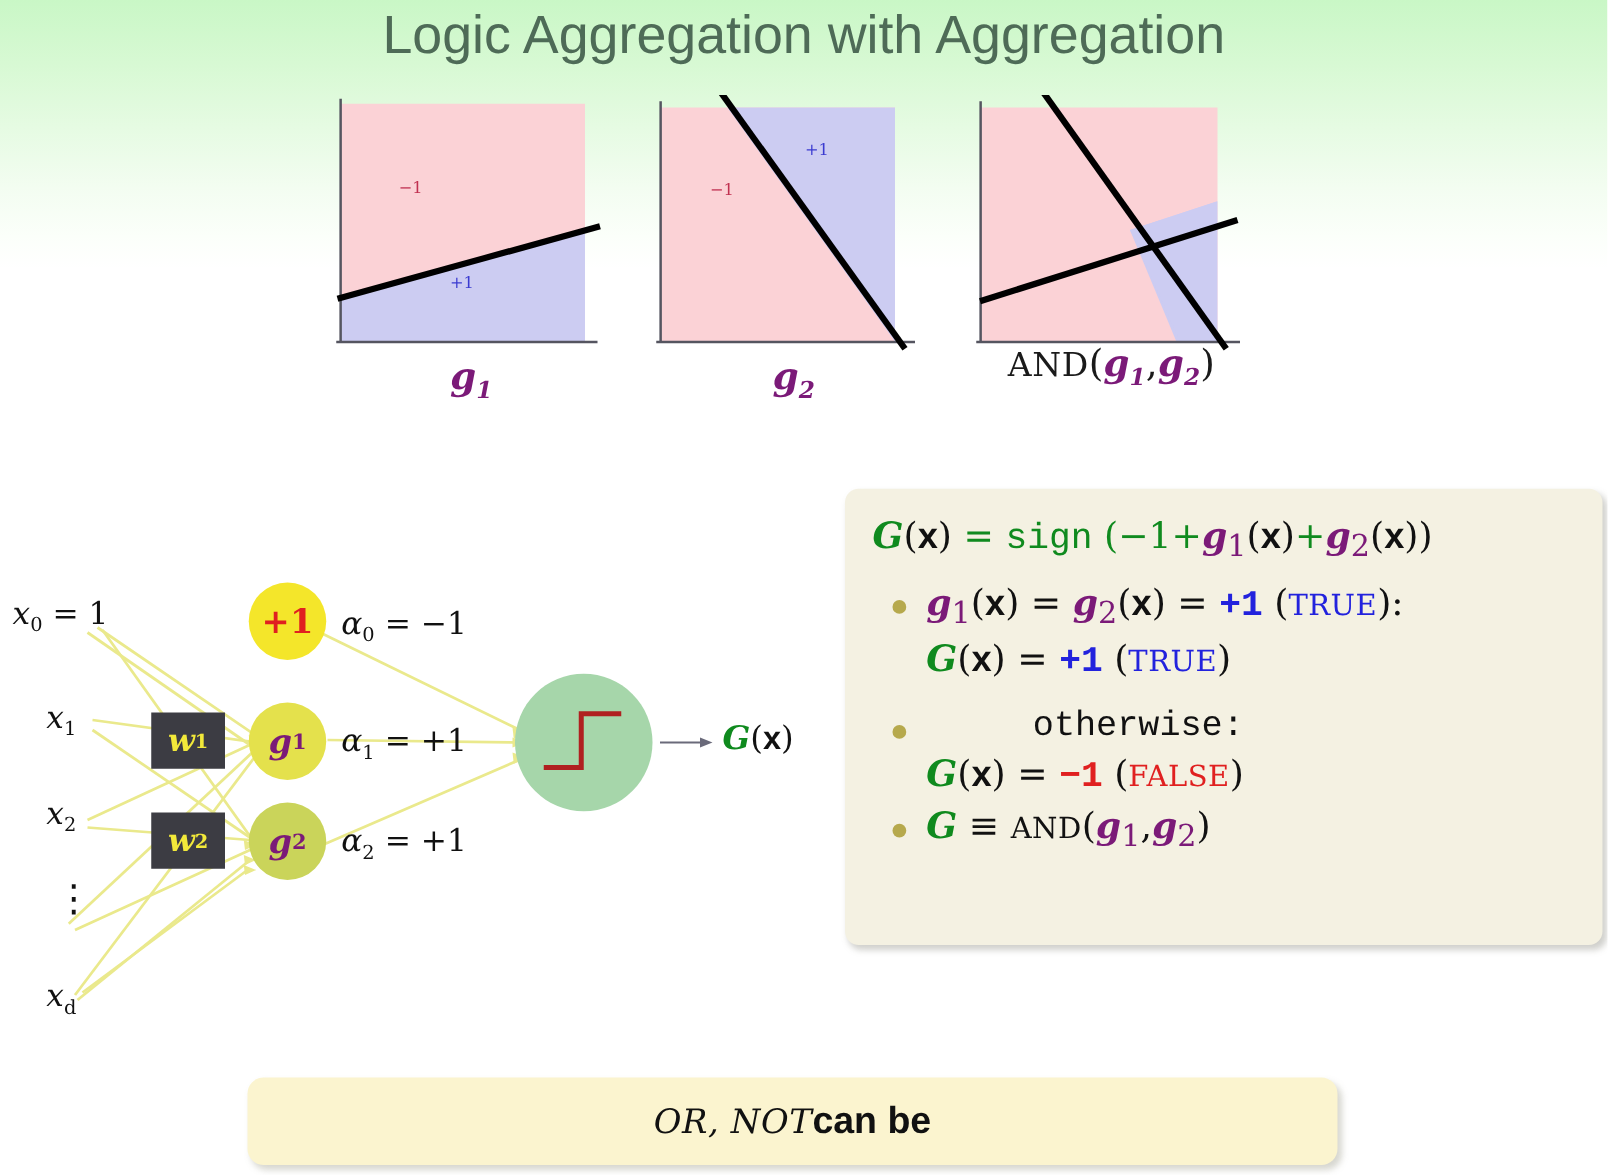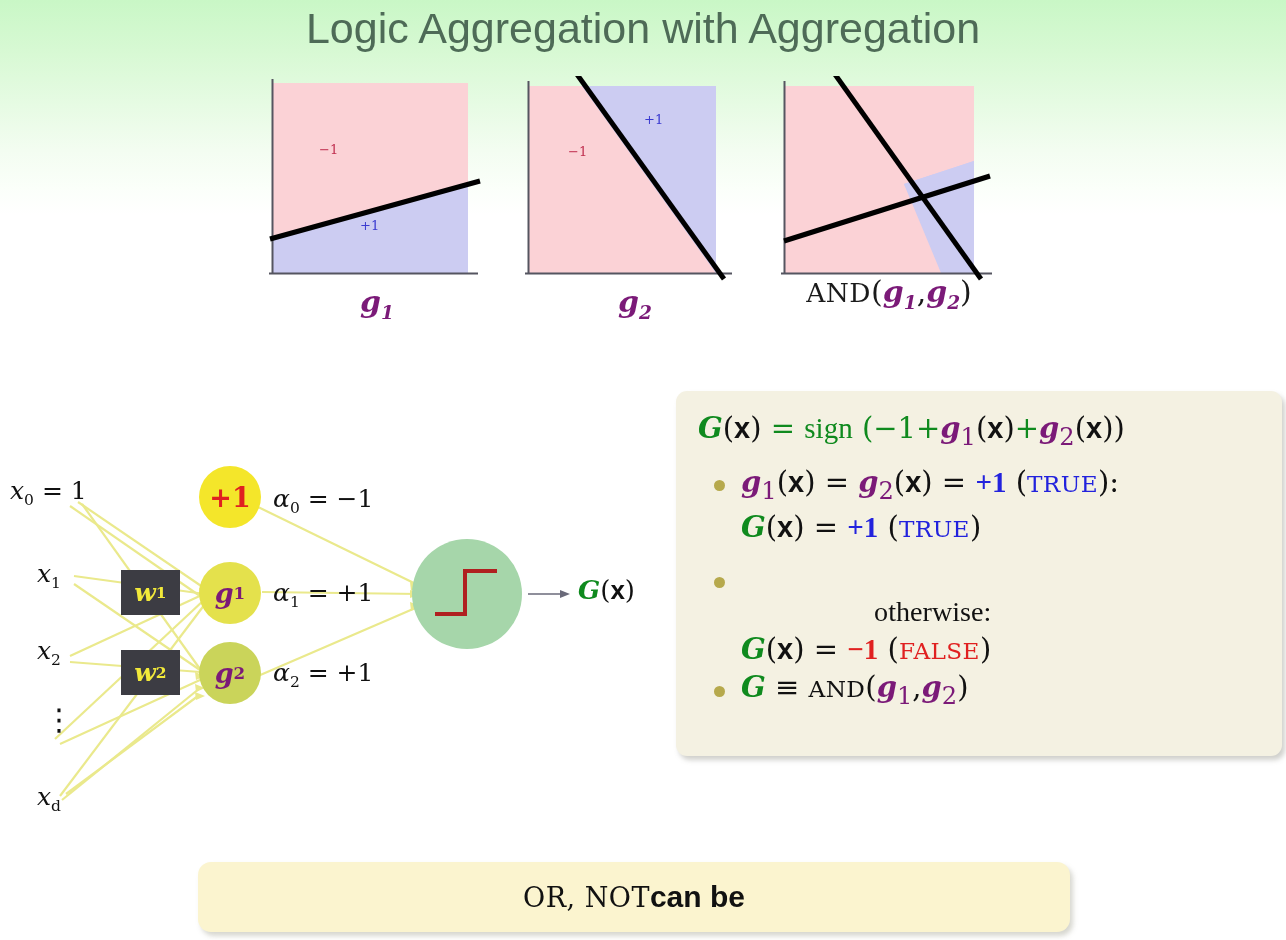--- a/index.html
+++ b/index.html
@@ -59,39 +59,39 @@
   .formula{
     font-family:"DejaVu Serif",serif;font-size:28px;white-space:nowrap;
   }
   #info-main{margin:6px 0 0 6px;font-size:29px;}
   .bullet-row{display:flex;align-items:flex-start;margin-top:12px;}
   .bdot{
     width:11px;height:11px;border-radius:50%;background:#b6a94c;
     margin:17px 16px 0 22px;flex:0 0 auto;
   }
   .btext{font-size:29px;line-height:1.32;}
-  .sans{font-family:Liberation Serif, serif;margin-top:33px;}
+  .sans{font-family:Liberation Mono, monospace;}
   .green{color:#0f8a1e;}
   .purple{color:#7b1a78;}
   .blue{color:#2222dd;}
   .red{color:#e02020;}
   .blk{color:#111;}
   .bx{font-family:"Liberation Sans",sans-serif;font-weight:bold;color:#111;}
   .scaps{font-family:"DejaVu Serif",serif;font-size:0.80em;letter-spacing:0.4px;}
   .gi{font-family:"DejaVu Serif",serif;font-style:italic;font-weight:bold;}
 
   
   #callout{
     position:absolute;left:198px;top:862px;width:872px;height:70px;
     background:#fbf4cf;border-radius:13px;
     box-shadow:3px 4px 5px rgba(140,140,120,0.35);
     display:flex;align-items:center;justify-content:center;
     font-size:30px;
   }
-  #callout .seg1{font-family:"DejaVu Serif",serif;color:#111;font-size:27px;letter-spacing:0.5px;}
+  #callout .seg1{font-family:"DejaVu Serif",serif;color:#111;font-size:27px;letter-spacing:0.5px;font-style:italic;}
   #callout .seg2{font-family:"Liberation Sans",sans-serif;font-weight:bold;color:#111;}
   #callout .seg3{font-family:"Liberation Sans",sans-serif;font-weight:bold;color:#f3821f;}
 </style>
 </head>
 <body>
 
 <div id="bg-gradient"></div>
 
 <div id="slide-title">Logic Aggregation with Aggregation</div>
 

